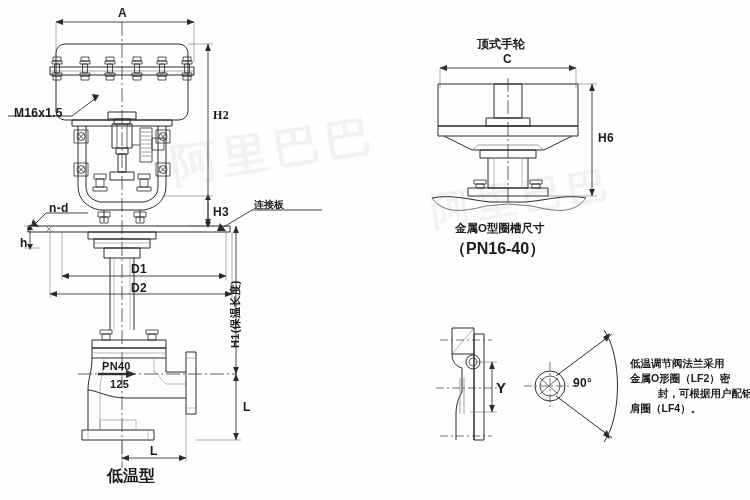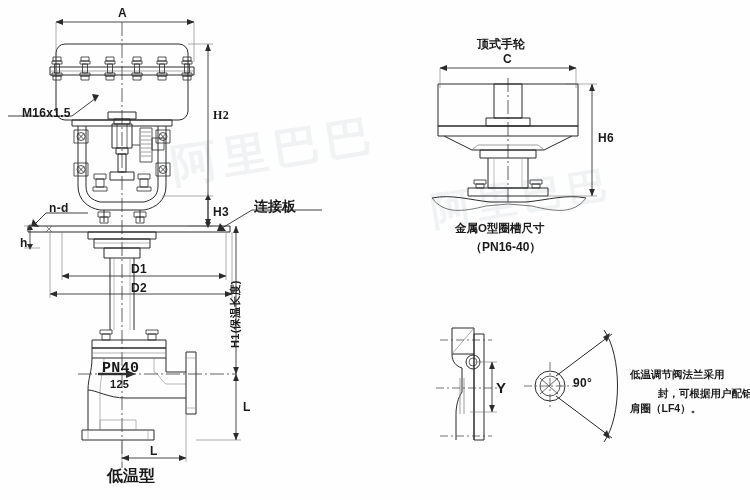--- a/index.html
+++ b/index.html
@@ -2,21 +2,21 @@
 <html><head>
 <meta charset="utf-8">
 <style>
   html,body{margin:0;padding:0;background:#fff;}
   body{width:750px;height:500px;overflow:hidden;
        font-family:"Liberation Sans","DejaVu Sans",sans-serif;color:#1a1a1a;}
   #sheet{position:relative;width:750px;height:500px;background:#fefefe;}
   svg{position:absolute;left:0;top:0;}
   .lbl{position:absolute;font-weight:bold;white-space:nowrap;}
   .dim{font-size:12px;font-weight:bold;letter-spacing:.3px;}
-  .cn{font-size:14px;font-weight:bold;}
+  .cn{font-size:10px;font-weight:bold;}
   .cn-small{font-size:10.5px;font-weight:bold;line-height:1.45;}
   .vert{transform-origin:left top;}
   .wm{position:absolute;color:rgba(150,160,175,.13);font-size:46px;
       font-weight:bold;letter-spacing:6px;white-space:nowrap;
       transform:rotate(-9deg);pointer-events:none;}
 </style>
 </head>
 <body>
 
 <div id="sheet">
@@ -327,36 +327,37 @@
   <div class="lbl dim" style="left:213px;top:205px;">H3</div>
   <div class="lbl dim" style="left:20px;top:236px;">h</div>
   <div class="lbl dim" style="left:131px;top:262px;">D1</div>
   <div class="lbl dim" style="left:131px;top:281px;">D2</div>
 
   <div class="lbl dim vert" style="left:228px;top:348px;transform:rotate(-90deg);font-size:11px;">H1(保温长度)</div>
 
   <div class="lbl dim" style="left:243px;top:400px;">L</div>
   <div class="lbl dim" style="left:150px;top:444px;">L</div>
 
-  <div class="lbl dim" style="left:14px;top:106px;margin-left:8px;">M16x1.5</div>
+  <div class="lbl dim" style="left:14px;top:106px;">M16x1.5</div>
   <div class="lbl dim" style="left:49px;top:201px;">n-d</div>
   <div class="lbl cn" style="left:254px;top:198px;">连接板</div>
 
-  <div class="lbl dim" style="left:102px;top:360px;font-size:15px;font-family:Liberation Mono, monospace;">PN40</div>
+  <div class="lbl dim" style="left:102px;top:360px;font-size:11px;">PN40</div>
   <div class="lbl dim" style="left:110px;top:378px;font-size:11px;">125</div>
 
   <div class="lbl cn" style="left:107px;top:466px;font-size:16px;">低温型</div>
 
   <div class="lbl cn" style="left:477px;top:36px;font-size:12px;">顶式手轮</div>
   <div class="lbl dim" style="left:503px;top:52px;">C</div>
   <div class="lbl dim" style="left:598px;top:131px;">H6</div>
 
   <div class="lbl cn" style="left:455px;top:221px;font-size:11.5px;">金属O型圈槽尺寸</div>
-  <div class="lbl cn" style="left:470px;top:239px;font-size:12px;">（PN16-40）</div>
+  <div class="lbl cn" style="left:450px;top:239px;font-size:16px;">（PN16-40）</div>
 
   <div class="lbl dim" style="left:496px;top:379px;font-size:15px;">Y</div>
   <div class="lbl dim" style="left:573px;top:376px;font-size:12px;">90°</div>
 
-  <div class="lbl cn-small" style="left:630px;top:367px;">低温调节阀法兰采用</div>
+  <div class="lbl cn-small" style="left:630px;top:356px;">低温调节阀法兰采用</div>
+  <div class="lbl cn-small" style="left:630px;top:371px;">金属O形圈（LF2）密</div>
   <div class="lbl cn-small" style="left:630px;top:386px;margin-left:28px;">封，可根据用户配铝</div>
   <div class="lbl cn-small" style="left:630px;top:401px;">肩圈（LF4）。</div>
 
 </div>
 
 </body></html>

